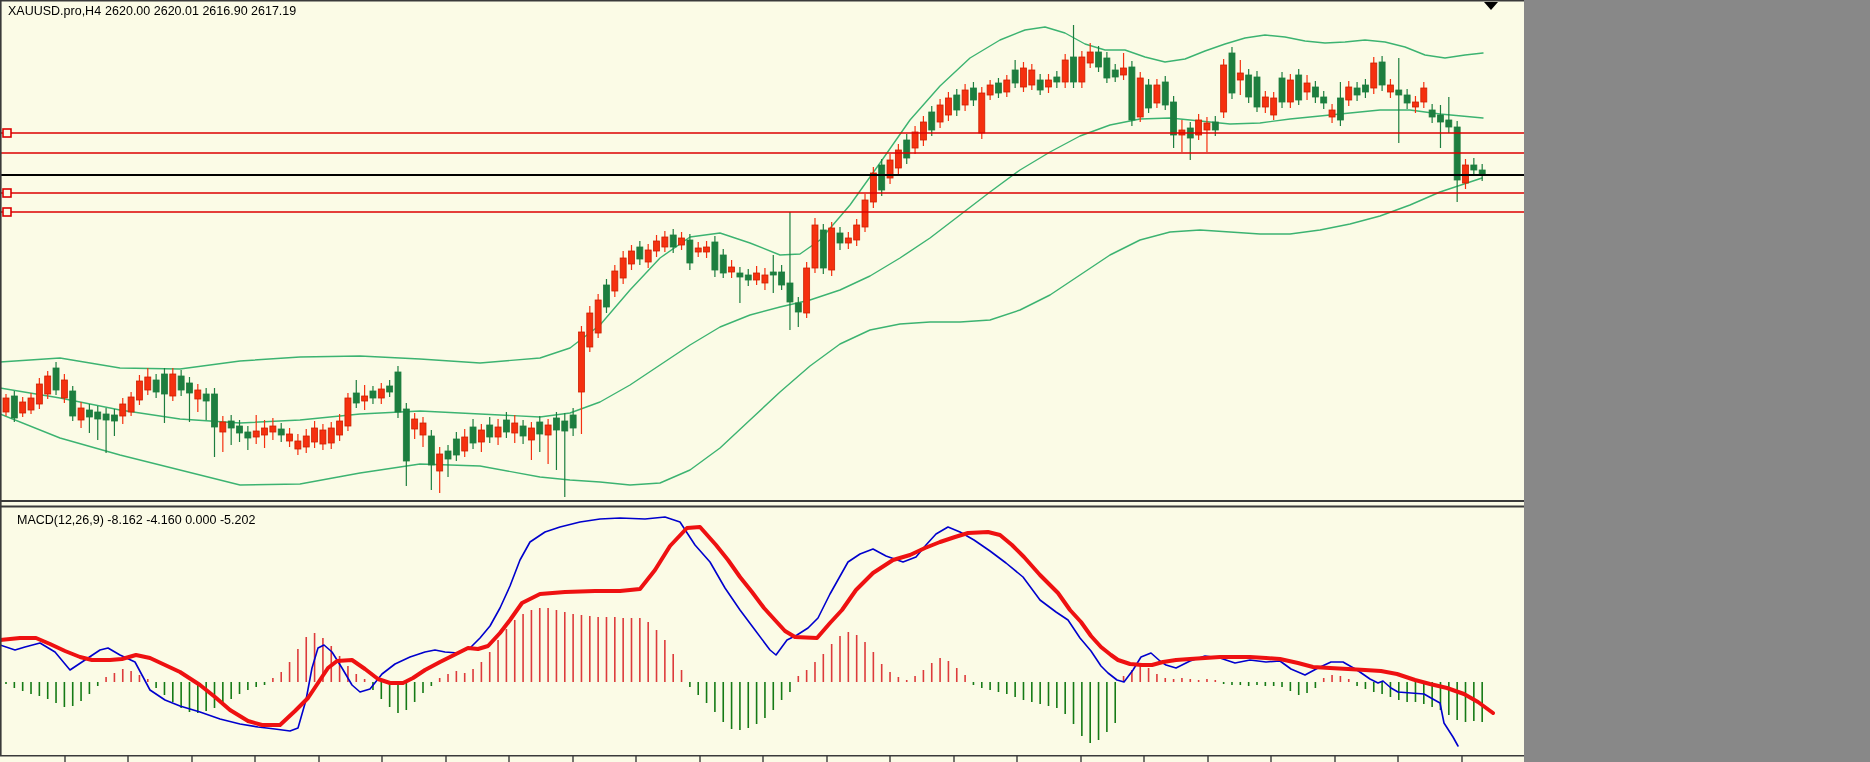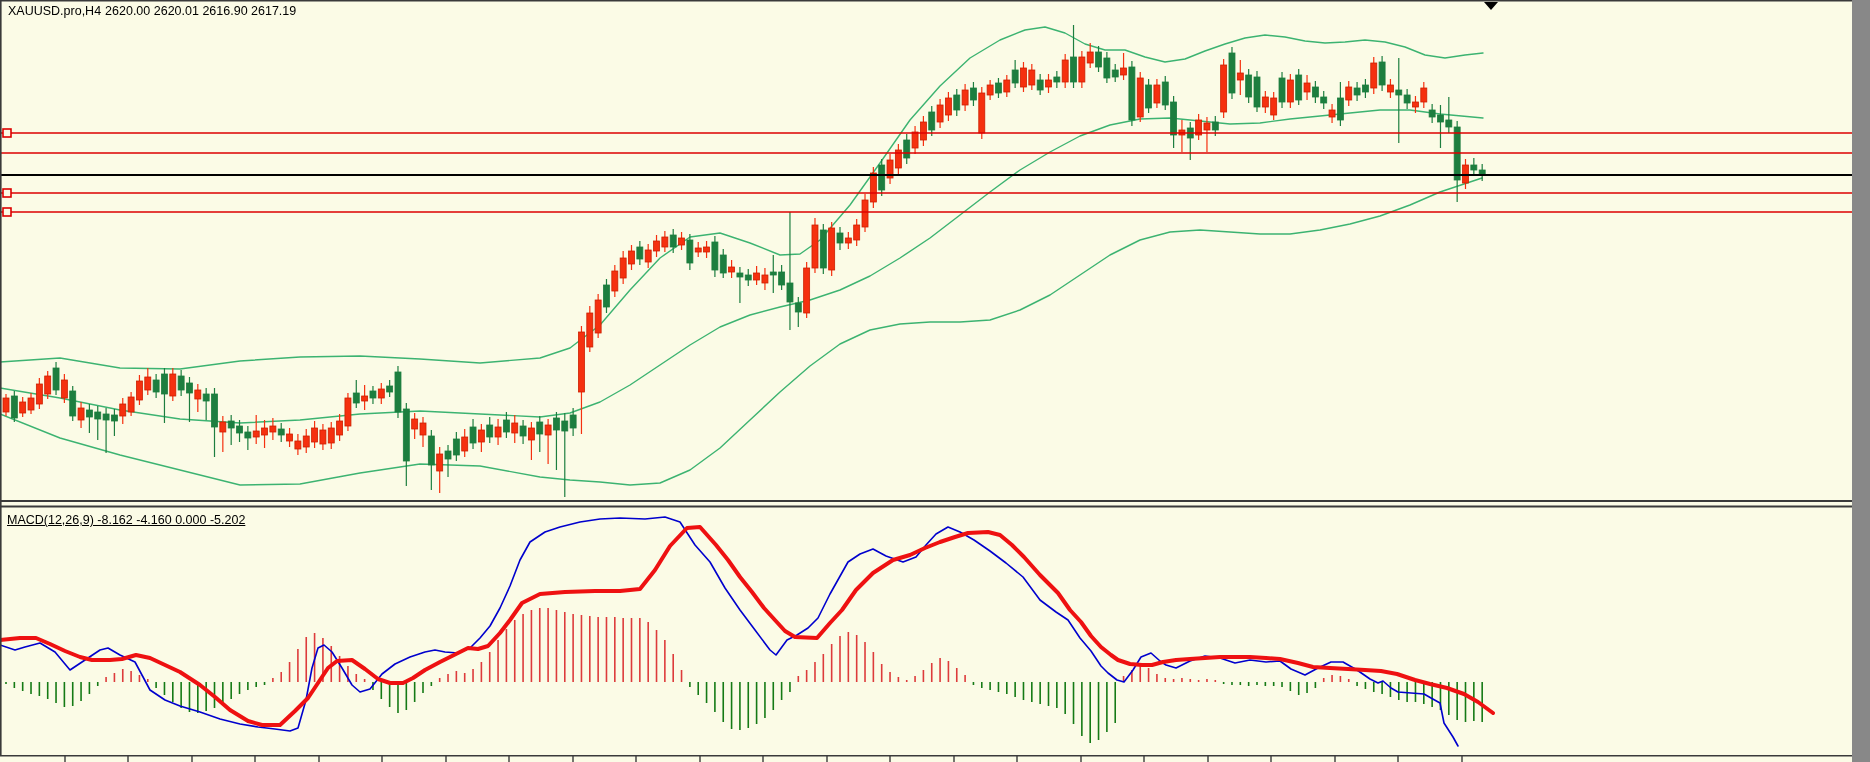--- a/index.html
+++ b/index.html
@@ -1,21 +1,21 @@
 <!DOCTYPE html>
 <html><head>
 <meta charset="utf-8">
 <style>
   html,body{margin:0;padding:0;background:#888;}
-  #stage{position:relative;width:1852px;height:762px;background:#fbfbe6;overflow:hidden;
+  #stage{position:relative;width:1524px;height:762px;background:#fbfbe6;overflow:hidden;
          font-family:"Liberation Sans", sans-serif;}
   #chart-svg{position:absolute;left:0;top:0;}
   .overlay-label{position:absolute;color:#000;font-size:12.5px;line-height:14px;white-space:pre;}
   #main-title{left:8px;top:4px;}
-  #macd-label{left:7px;top:513px;text-decoration:underline;}
+  #macd-label{left:17px;top:513px;}
   #main-title span{margin-right:4px;}
 </style>
 </head>
 <body>
 
 <div id="stage">
   <svg id="chart-svg" width="1870" height="762">
       <rect x="0" y="0" width="1870" height="762" fill="#fbfbe6"></rect>
       <g>
         <polyline points="0,362 60,358 120,368 180,369 240,361 300,357 360,356 420,359 480,363 540,358 570,348 600,325 630,290 660,258 690,237 720,233 750,243 780,255 800,254 820,240 850,205 880,163 910,120 940,86 970,58 1000,40 1025,30 1045,27 1065,33 1085,44 1105,50 1125,50 1145,57 1165,62 1185,59 1205,51 1225,44 1245,38 1265,35 1285,37 1305,41 1325,43 1345,42 1365,40 1385,42 1405,47 1425,55 1445,58 1465,55 1483,53" fill="none" stroke="#3cb371" stroke-width="1.4" stroke-linejoin="round" stroke-linecap="round"></polyline>

